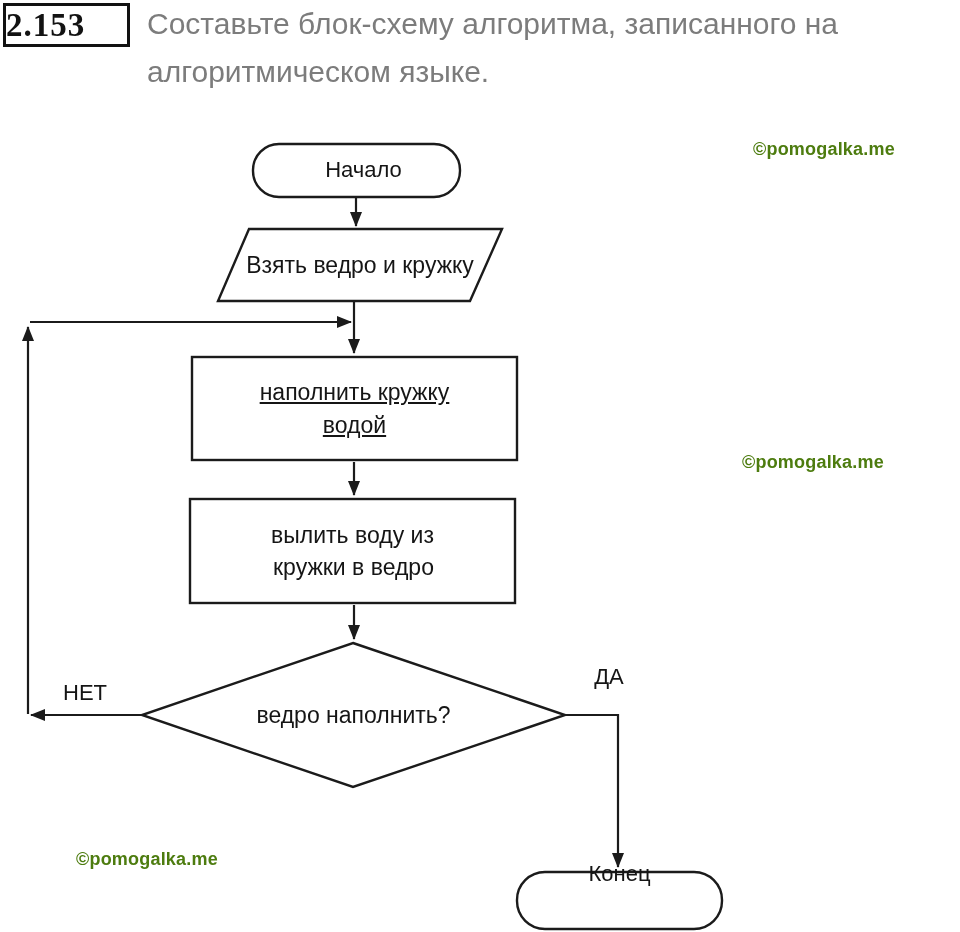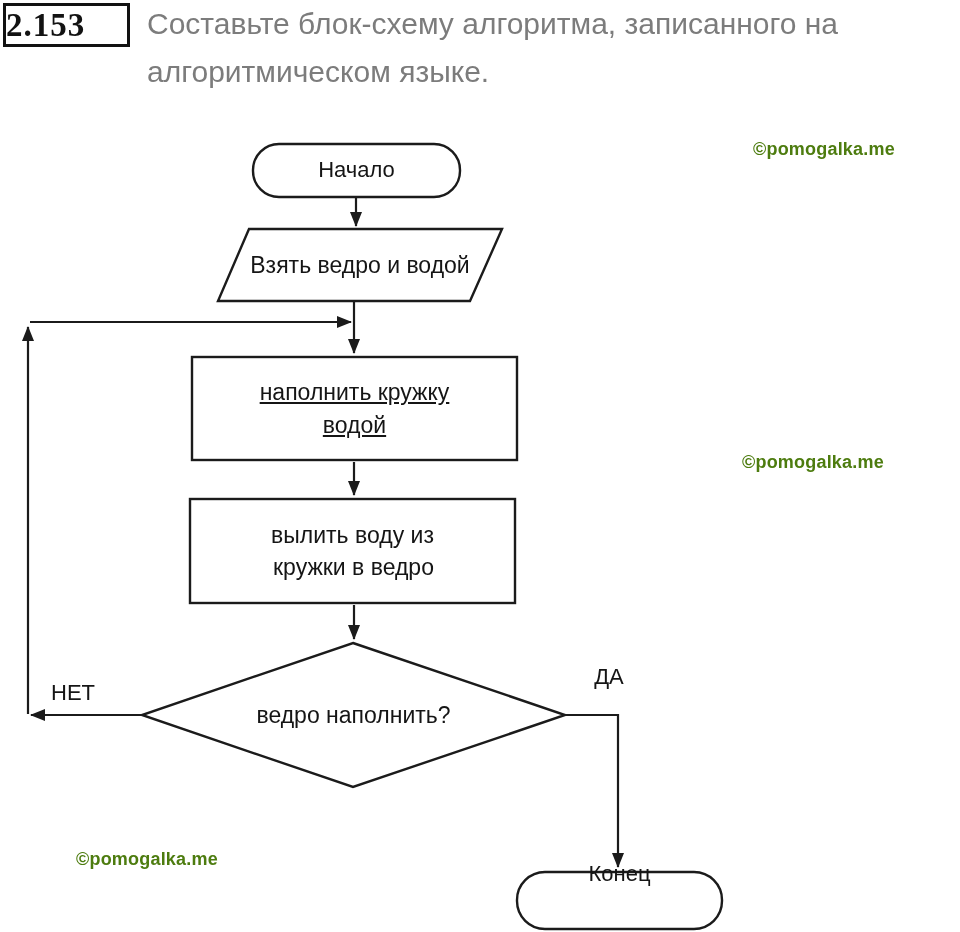--- a/index.html
+++ b/index.html
@@ -60,26 +60,26 @@
     display: flex;
     align-items: center;
     justify-content: center;
     text-align: center;
     color: #151515;
     font-size: 23px;
     line-height: 1.4;
     white-space: pre-line;
     pointer-events: none;
   }
-  .lbl-start    { left: 253px; top: 144px; width: 207px; height: 53px; font-size: 22px; }
+  .lbl-start    { left: 260px; top: 144px; width: 207px; height: 53px; font-size: 22px; }
   .lbl-input    { left: 220px; top: 231px; width: 280px; height: 68px; }
   .lbl-process1 { left: 192px; top: 357px; width: 325px; height: 103px; text-decoration: underline; }
   .lbl-process2 { left: 190px; top: 499px; width: 325px; height: 104px; text-align: right; }
   .lbl-decision { left: 142px; top: 643px; width: 423px; height: 144px; }
-  .lbl-no       { left: 38px;  top: 680px; width: 70px;  height: 26px; font-size: 22px; }
+  .lbl-no       { left: 50px;  top: 680px; width: 70px;  height: 26px; font-size: 22px; }
   .lbl-yes      { left: 574px; top: 664px; width: 70px;  height: 26px; font-size: 22px; }
   .lbl-end      { left: 517px; top: 846px; width: 205px; height: 57px; font-size: 22px; }
 </style>
 </head>
 <body>
 
 <div class="page">
 
   <header class="task-header">
     <div class="task-number-box">2.153</div>
@@ -112,21 +112,21 @@
       <path d="M30 322 H351" marker-end="url(#ah)"></path>
       <path d="M28 714 V327" marker-end="url(#ah)"></path>
       <path d="M142 715 H31" marker-end="url(#ah)"></path>
       <path d="M354 462 V495" marker-end="url(#ah)"></path>
       <path d="M354 605 V639" marker-end="url(#ah)"></path>
       <path d="M565 715 H618 V867" marker-end="url(#ah)"></path>
     </g>
   </svg>
 
   <div class="lbl lbl-start">Начало</div>
-  <div class="lbl lbl-input">Взять ведро и водой</div>
+  <div class="lbl lbl-input">Взять ведро и кружку</div>
   <div class="lbl lbl-process1">наполнить кружку
 водой</div>
   <div class="lbl lbl-process2">вылить воду из
 кружки в ведро</div>
   <div class="lbl lbl-decision">ведро наполнить?</div>
   <div class="lbl lbl-no">НЕТ</div>
   <div class="lbl lbl-yes">ДА</div>
   <div class="lbl lbl-end">Конец</div>
 
 </div>

